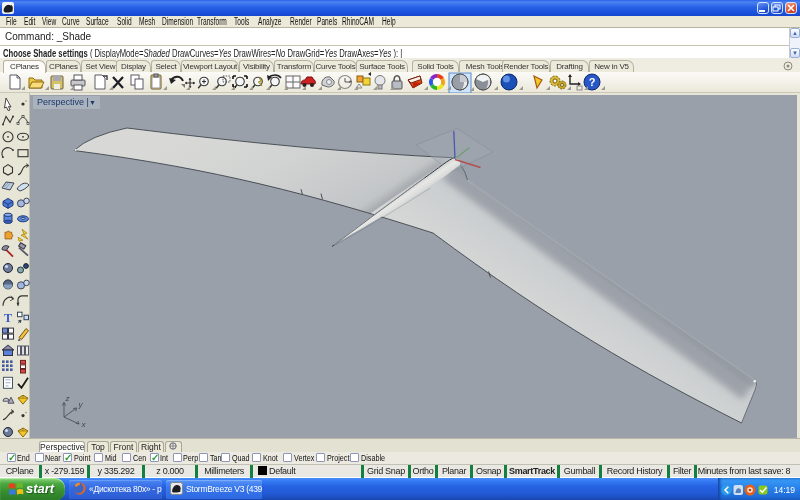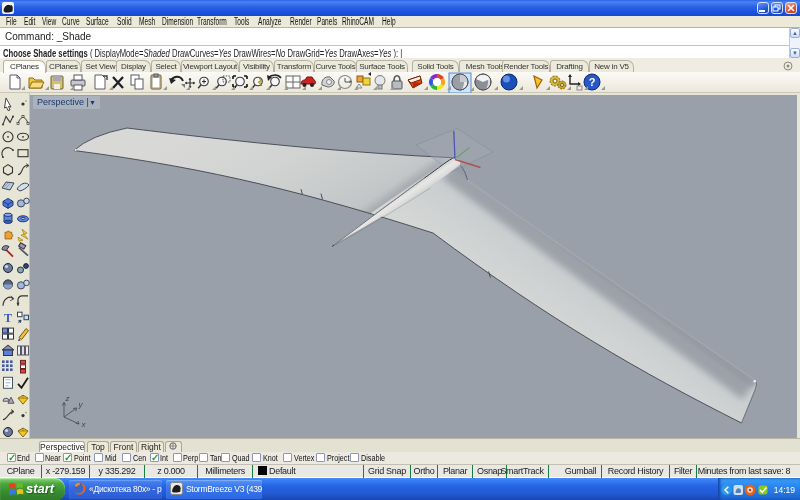--- a/index.html
+++ b/index.html
@@ -29,21 +29,21 @@
 #vplabel{position:absolute;left:3px;top:1px;height:13px;background:#a9b2bd;color:#1d3a6b;font-size:9px;line-height:13px;padding:0 4px;}
 #vplabel b{font-weight:normal;}
 #vtabs{left:0;top:438px;width:800px;height:14px;background:#e3e1d2;border-top:1px solid #b8b5a5;color:#222;}
 #vtabs .tb{position:absolute;top:2px;height:12px;line-height:11px;font-size:8.5px;text-align:center;overflow:hidden;background:#ece9d8;border:1px solid #a9a696;border-bottom:none;border-radius:3px 3px 0 0;white-space:nowrap;}
 #vtabs .on{background:#fdfdfb;}
 #osnap{left:0;top:452px;width:800px;height:12px;background:#ece9e0;color:#111;}
 .ck{position:absolute;top:1px;width:9px;height:9px;background:#fff;border:1px solid #8d95b8;border-radius:1px;}
 .ck.c::after{content:"\2713";position:absolute;left:0px;top:-2px;color:#2f9e2f;font-size:10px;font-weight:bold;}
 #osnap span.lb{position:absolute;top:0px;font-size:9px;line-height:12px;transform:scaleX(0.8);transform-origin:0 0;}
 #sbar{left:0;top:464px;width:800px;height:13px;background:#e9e8e2;font-size:9px;letter-spacing:-0.3px;color:#222;border-top:1px solid #c2c0b2;}
-#sbar .cell{position:absolute;top:0;height:13px;line-height:12px;text-align:center;border-right:1px solid #15803d;overflow:hidden;}
+#sbar .cell{position:absolute;top:0;height:13px;line-height:12px;text-align:center;border-right:3px solid #15803d;overflow:hidden;}
 #task{left:0;top:478px;width:800px;height:23px;background:linear-gradient(180deg,#4d8df8 0%,#3981f6 8%,#2663e3 35%,#2159d3 70%,#1a47b0 95%,#153c96 100%);}
 #start{position:absolute;left:0;top:0;width:65px;height:23px;background:linear-gradient(180deg,#8fd67f 0%,#4aa73f 25%,#378d2f 60%,#2d7a28 100%);border-radius:0 10px 10px 0;box-shadow:inset 0 1px 1px #b8eaa8;}
 #start .st{position:absolute;left:26px;top:3px;color:#fff;font-size:13px;font-weight:bold;font-style:italic;text-shadow:1px 1px 1px #1e5c1a;}
 .tkb{position:absolute;top:2px;height:19px;border-radius:2px;color:#fff;font-size:8.5px;letter-spacing:-0.3px;line-height:18px;white-space:nowrap;overflow:hidden;}
 .tk1{left:69px;width:93px;background:linear-gradient(180deg,#4a84f2,#3468e0 45%,#2c5cd4);box-shadow:inset 0 1px 1px #6aa0f8;}
 .tk2{left:166px;width:96px;background:linear-gradient(180deg,#5693f7,#3977ec 40%,#2d68e2);box-shadow:inset 0 1px 1px #7fb0fa;}
 #tray{position:absolute;left:718px;top:0;width:82px;height:23px;background:linear-gradient(180deg,#3a9ef8 0%,#2a84ec 40%,#1f6cd8 80%,#1a5abd 100%);box-shadow:inset 2px 0 3px #1443a0;}
 #clock{position:absolute;right:5px;top:6.5px;color:#fff;font-size:8.5px;}
 </style></head><body>
 <div class="abs" id="title">
@@ -633,21 +633,21 @@
  <div class="cell" style="left:0;width:42px">CPlane</div>
  <div class="cell" style="left:42px;width:48px">x -279.159</div>
  <div class="cell" style="left:90px;width:55px">y 335.292</div>
  <div class="cell" style="left:145px;width:53px">z 0.000</div>
  <div class="cell" style="left:198px;width:55px">Millimeters</div>
  <div class="cell" style="left:253px;width:111px;text-align:left;padding-left:5px"><span style="display:inline-block;width:9px;height:9px;background:#000;vertical-align:-1px;margin-right:2px"></span>Default</div>
  <div class="cell" style="left:364px;width:47px">Grid Snap</div>
  <div class="cell" style="left:411px;width:27px">Ortho</div>
  <div class="cell" style="left:438px;width:35px">Planar</div>
  <div class="cell" style="left:473px;width:34px;font-weight:normal">Osnap</div>
- <div class="cell" style="left:496px;width:53px;font-weight:normal">SmartTrack</div>
+ <div class="cell" style="left:507px;width:53px;font-weight:bold">SmartTrack</div>
  <div class="cell" style="left:560px;width:42px">Gumball</div>
  <div class="cell" style="left:602px;width:68px">Record History</div>
  <div class="cell" style="left:670px;width:27px">Filter</div>
  <div class="cell" style="left:697px;width:94px;border-right:none">Minutes from last save: 8</div>
 </div>
 <div class="abs" id="task">
  <div id="start">
       <svg style="position:absolute;left:8px;top:3px" width="17" height="17" viewBox="0 0 17 17">
         <g transform="rotate(-4 8 8)">
           <path d="M1,2.8 C3,1.6 5.3,1.6 7.3,2.8 L7.3,7.6 C5.3,6.6 3,6.6 1,7.6 Z" fill="#e8401a"></path>

